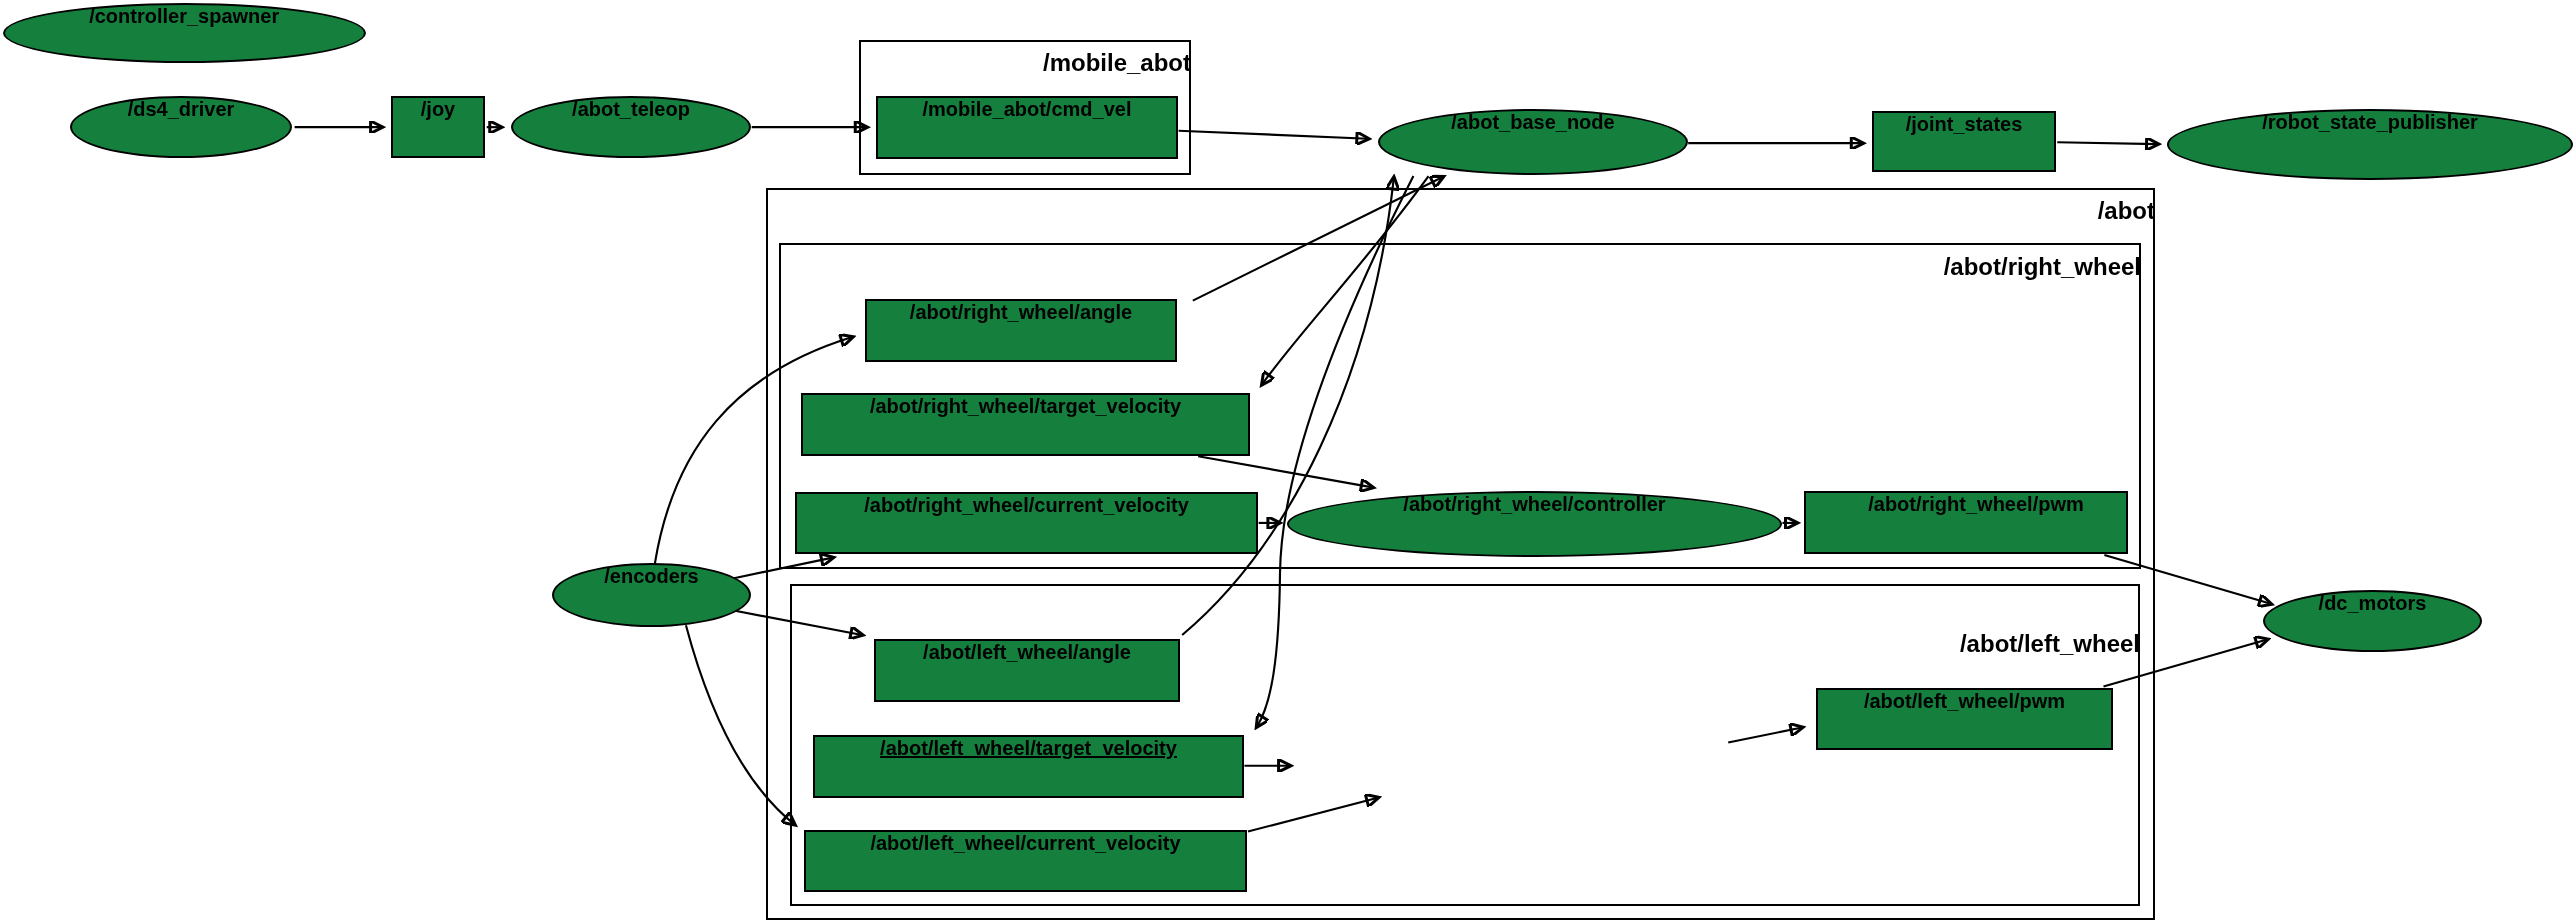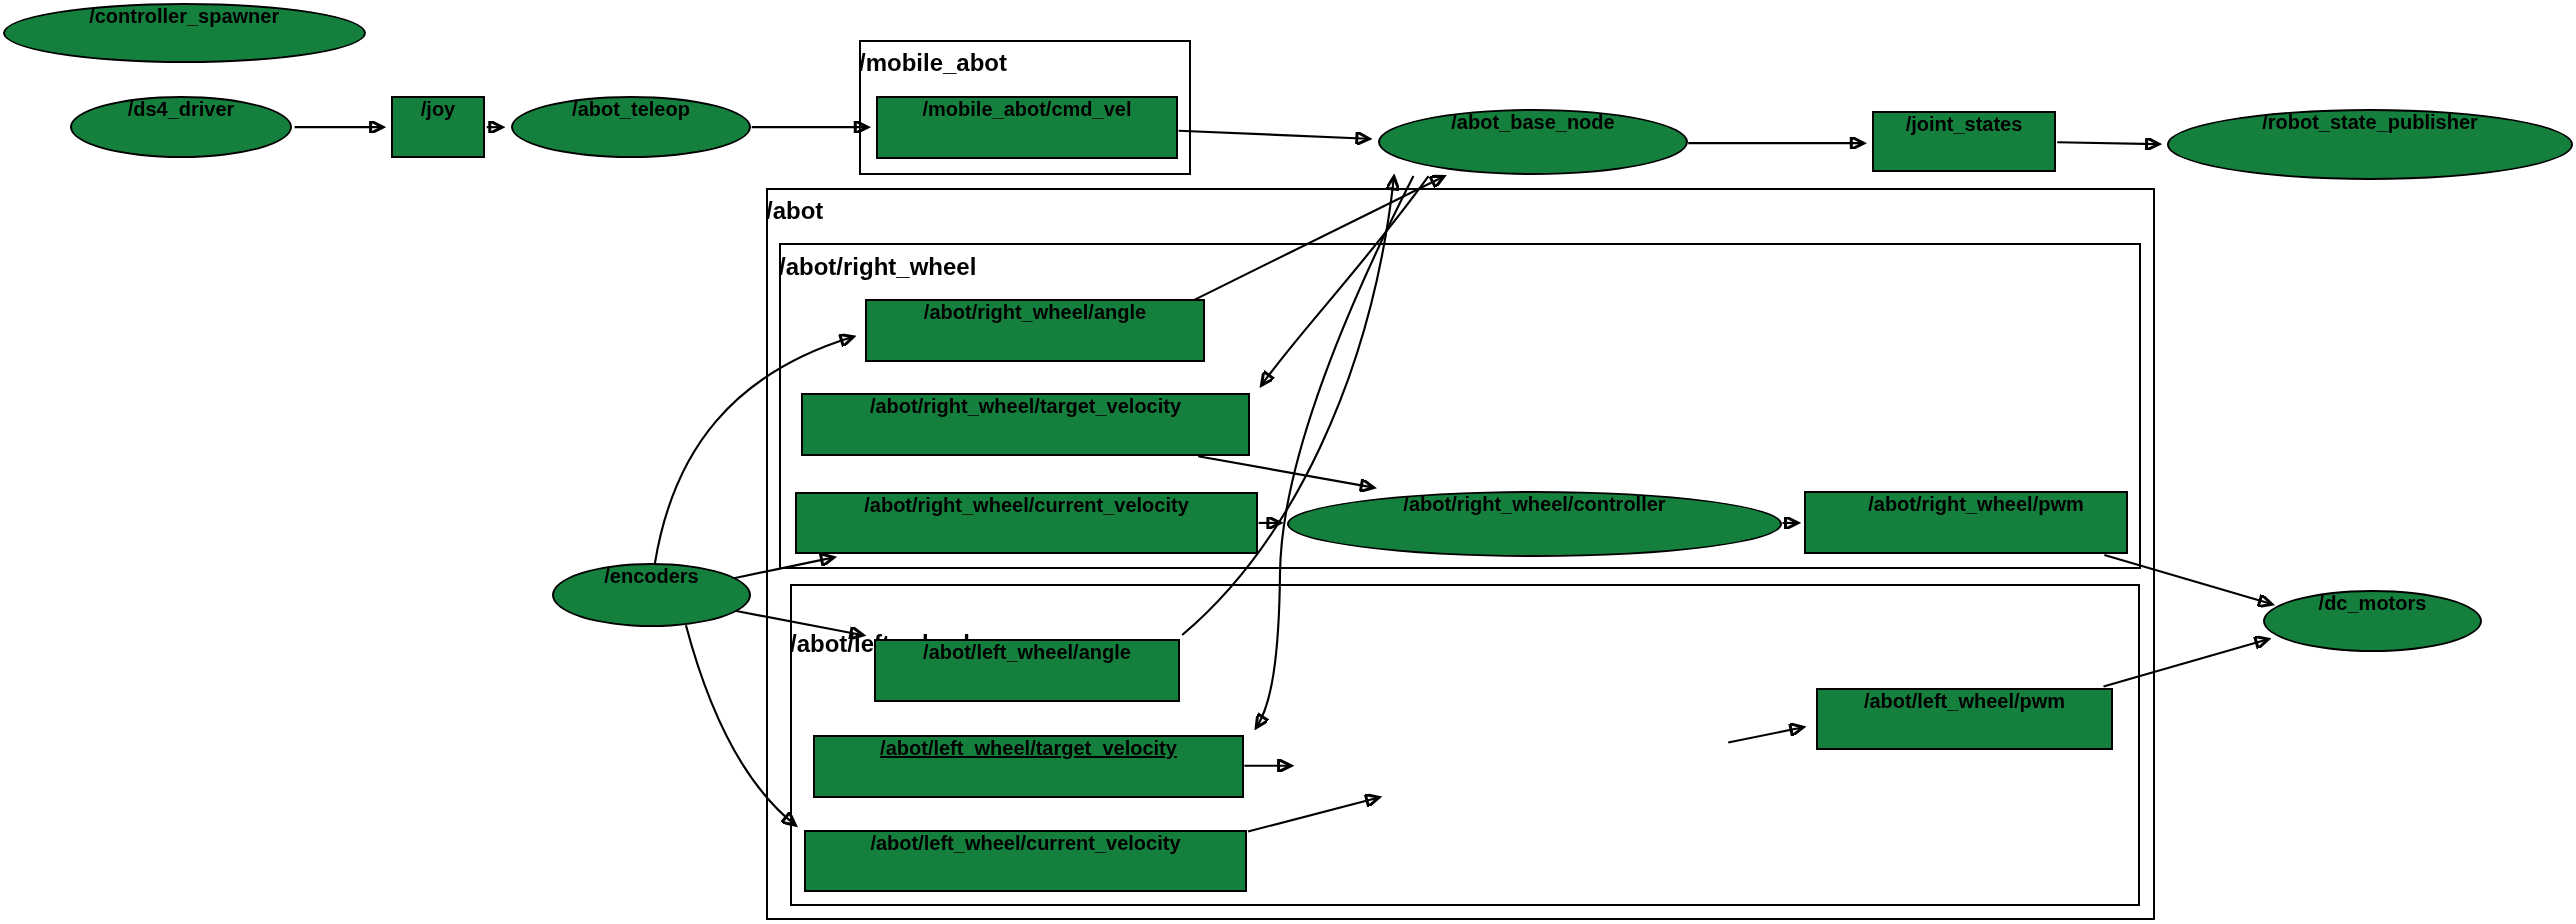--- a/index.html
+++ b/index.html
@@ -13,21 +13,21 @@
   .cluster{
     position:absolute;
     border:2.2px solid #000;
     background:transparent;
     box-sizing:border-box;
     z-index:1;
   }
   .cluster-label{
     position:absolute;
     width:100%;
-    text-align:left;
+    text-align:right;
     font-size:24px;
     font-weight:700;
     color:#000;
     z-index:2;
   }
   #edge-layer{
     position:absolute;left:0;top:0;
     z-index:3;
   }
   #edge-layer path{
@@ -128,21 +128,21 @@
   </div>
 
   <div class="node ellipse" style="left:2167px;top:109px;width:406px;height:71px;">
     <span>/robot_state_publisher</span>
   </div>
 
   <div class="node ellipse" style="left:552px;top:563px;width:199px;height:64px;">
     <span>/encoders</span>
   </div>
 
-  <div class="node box" style="left:865px;top:299px;width:340px;height:63px;">
+  <div class="node box" style="left:865px;top:299px;width:312px;height:63px;">
     <span>/abot/right_wheel/angle</span>
   </div>
 
   <div class="node box" style="left:801px;top:393px;width:449px;height:63px;">
     <span>/abot/right_wheel/target_velocity</span>
   </div>
 
   <div class="node box" style="left:795px;top:492px;width:463px;height:62px;">
     <span>/abot/right_wheel/current_velocity</span>
   </div>

